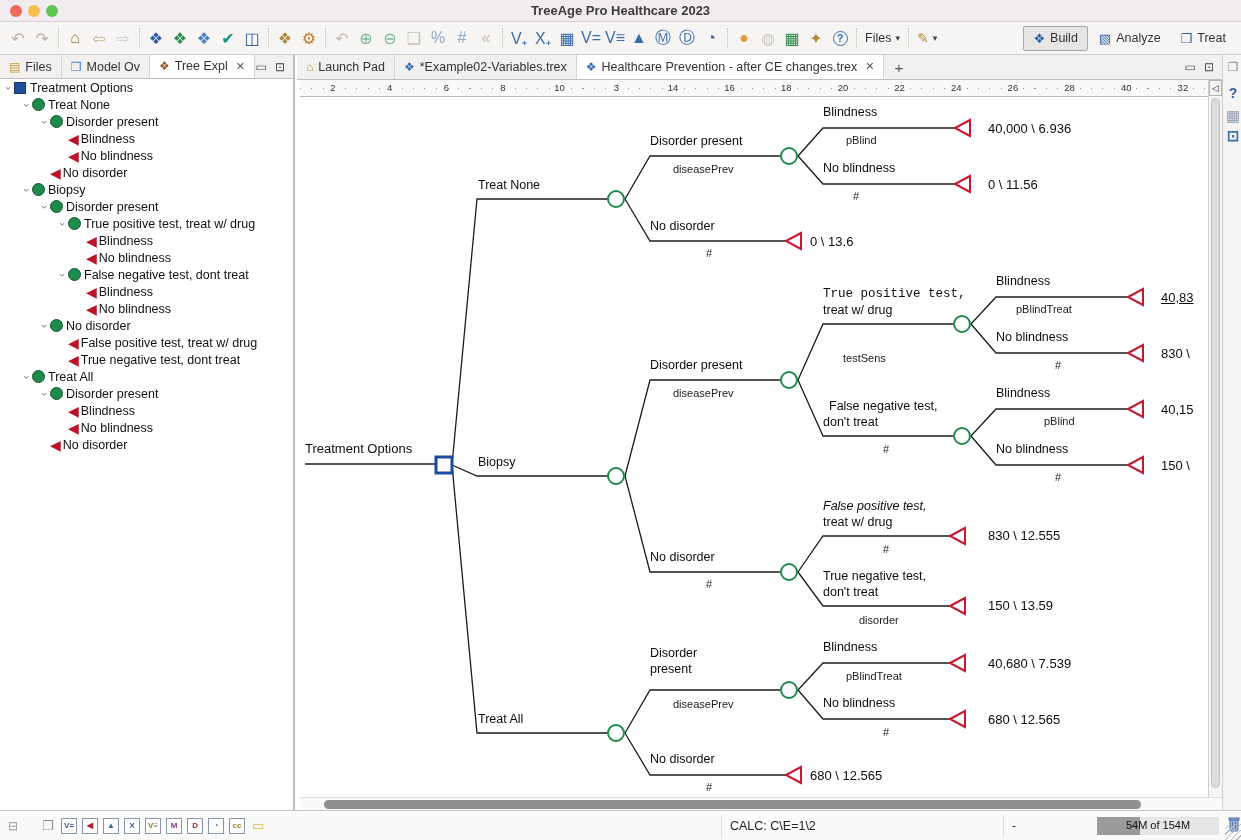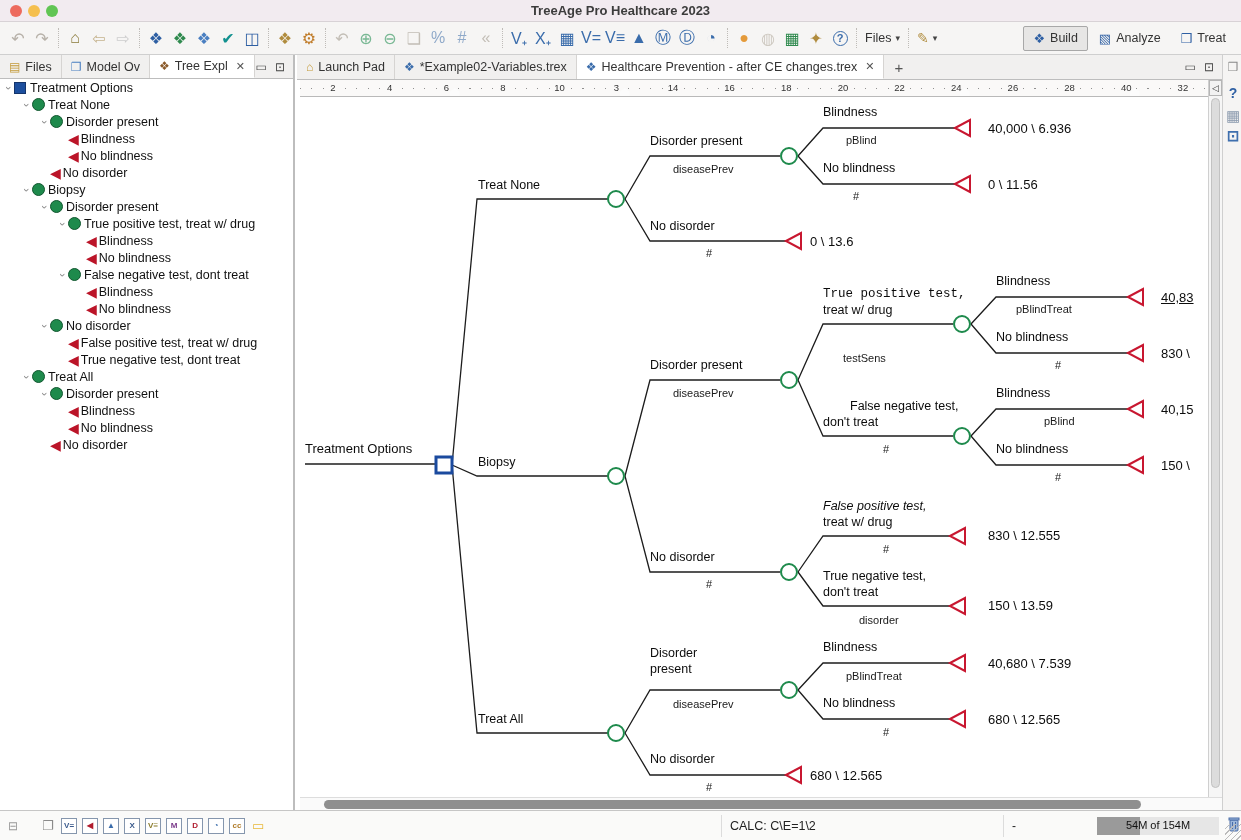--- a/index.html
+++ b/index.html
@@ -482,21 +482,21 @@
         <div class="lbl" style="left: 523px; top: 64px;">No blindness</div>
         <div class="sub" style="left: 553px; top: 93px;">#</div>
         <div class="pay" style="left: 688px; top: 24px;">40,000 \ 6.936</div>
         <div class="pay" style="left: 688px; top: 80px;">0 \ 11.56</div>
         <div class="pay" style="left: 510px; top: 137px;">0 \ 13.6</div>
         <div class="lbl" style="left: 350px; top: 261px;">Disorder present</div>
         <div class="sub" style="left: 373px; top: 290px;">diseasePrev</div>
         <div class="lbl" style="left: 523px; top: 190px; font-family: Liberation Mono, monospace;">True positive test,</div>
         <div class="lbl" style="left: 523px; top: 206px;">treat w/ drug</div>
         <div class="sub" style="left: 543px; top: 235px; margin-top: 20px;">testSens</div>
-        <div class="lbl" style="left: 550px; top: 302px;">False negative test,</div>
+        <div class="lbl" style="left: 529px; top: 302px;">False negative test,</div>
         <div class="lbl" style="left: 523px; top: 318px;">don't treat</div>
         <div class="sub" style="left: 583px; top: 346px;">#</div>
         <div class="lbl" style="left: 696px; top: 177px;">Blindness</div>
         <div class="sub" style="left: 716px; top: 206px;">pBlindTreat</div>
         <div class="lbl" style="left: 696px; top: 233px;">No blindness</div>
         <div class="sub" style="left: 755px; top: 262px;">#</div>
         <div class="lbl" style="left: 696px; top: 289px;">Blindness</div>
         <div class="sub" style="left: 744px; top: 318px;">pBlind</div>
         <div class="lbl" style="left: 696px; top: 345px;">No blindness</div>
         <div class="sub" style="left: 755px; top: 374px;">#</div>

